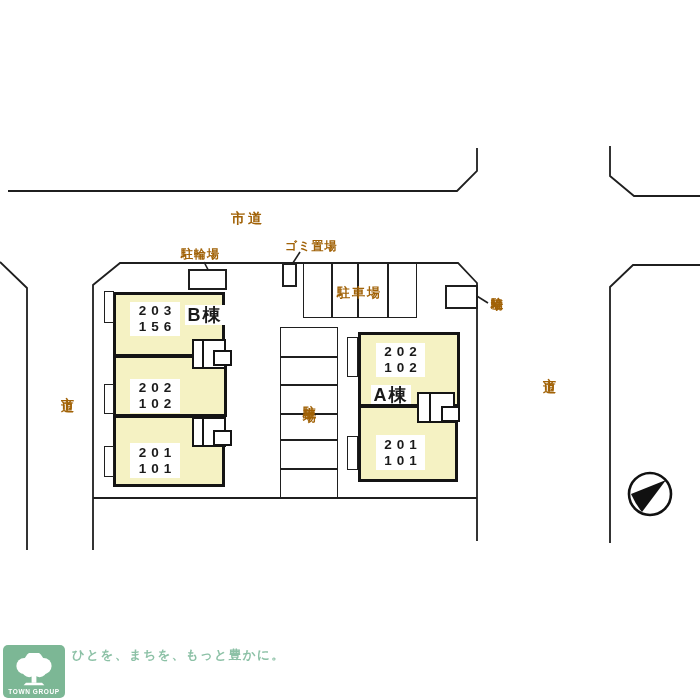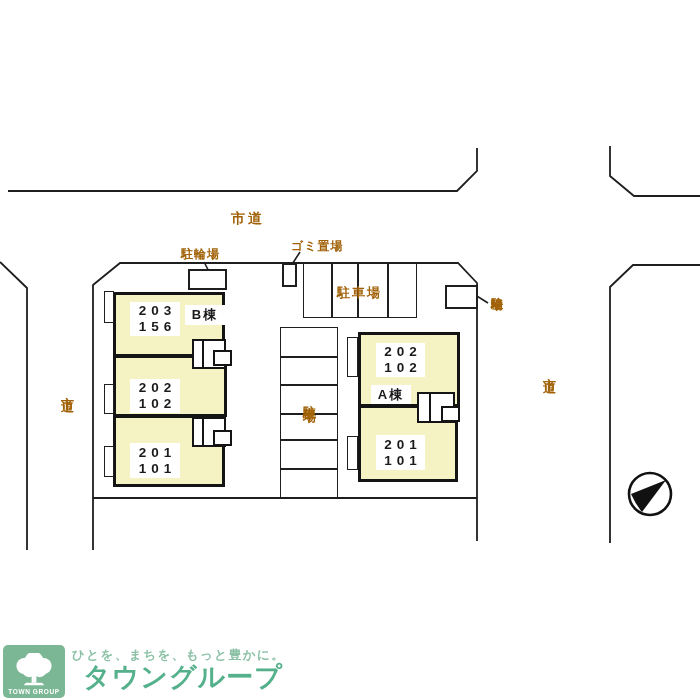--- a/index.html
+++ b/index.html
@@ -11,21 +11,21 @@
   .stall{border:1.8px solid #1f1f1f;background:transparent;z-index:2;}
   .divline{position:absolute;background:#1f1f1f;}
   .smallbox{background:#fff;border:2px solid #1f1f1f;z-index:3;}
   .blk{background:#f5f2c3;border:3px solid #141414;z-index:4;}
   .balcony{background:#fff;border:1.6px solid #1f1f1f;z-index:5;}
   .notch{background:#fff;border:2.5px solid #141414;z-index:6;}
   .tab{position:absolute;background:#fff;border:2px solid #141414;box-sizing:border-box;}
   .unitbox{background:#fff;z-index:7;display:flex;flex-direction:column;align-items:center;justify-content:center;}
   .num{font-size:13.5px;font-weight:600;letter-spacing:5px;line-height:16px;text-indent:5px;white-space:nowrap;}
   .namebox{background:#fff;z-index:7;display:flex;align-items:center;justify-content:center;
-           font-size:13px;font-weight:600;letter-spacing:2px;white-space:nowrap;}
+           font-size:18px;font-weight:600;letter-spacing:2px;white-space:nowrap;}
   
   .lbl{z-index:8;font-weight:600;color:#a16207;white-space:nowrap;}
   .lbl12{font-size:12px;letter-spacing:1px;}
   .lbl13{font-size:13px;letter-spacing:2px;}
   .lbl14{font-size:14px;letter-spacing:3px;}
   .vert{writing-mode:vertical-rl;text-orientation:upright;letter-spacing:3px;}
   
   .logo-square{left:3px;top:645px;width:62px;height:53px;background:#7cb795;border-radius:5px;z-index:9;
                display:flex;flex-direction:column;align-items:center;justify-content:flex-end;}
   .logo-town{color:#fff;font-size:6.5px;font-weight:bold;letter-spacing:0.6px;margin-bottom:3px;}
@@ -70,21 +70,21 @@
   <div class="abs stall" style="left:280px;top:327px;width:58px;height:171px;">
     <div class="divline" style="left:0;top:28px;width:100%;height:1.8px;"></div>
     <div class="divline" style="left:0;top:56px;width:100%;height:1.8px;"></div>
     <div class="divline" style="left:0;top:85px;width:100%;height:1.8px;"></div>
     <div class="divline" style="left:0;top:111px;width:100%;height:1.8px;"></div>
     <div class="divline" style="left:0;top:140px;width:100%;height:1.8px;"></div>
   </div>
   <div class="abs lbl lbl13 vert" style="left:300px;top:394px;">駐車場</div>
 
   <div class="abs smallbox" style="left:282px;top:263px;width:15px;height:24px;"></div>
-  <div class="abs lbl lbl12" style="left:291px;top:238px;text-align:center;">ゴミ置場</div>
+  <div class="abs lbl lbl12" style="left:285px;top:238px;text-align:center;">ゴミ置場</div>
 
   <div class="abs smallbox" style="left:188px;top:269px;width:39px;height:21px;"></div>
   <div class="abs lbl lbl12" style="left:181px;top:246px;">駐輪場</div>
 
   <div class="abs smallbox" style="left:445px;top:285px;width:33px;height:24px;border-width:2.4px;"></div>
   <div class="abs lbl lbl12 vert" style="left:488px;top:287px;letter-spacing:1px;">駐輪場</div>
 
   <div class="abs blk" style="left:113px;top:292px;width:112px;height:65px;"></div>
   <div class="abs blk" style="left:113px;top:355px;width:114px;height:62px;"></div>
   <div class="abs blk" style="left:113px;top:415px;width:112px;height:72px;"></div>
@@ -149,15 +149,14 @@
         <circle cx="42" cy="16" r="10"></circle>
         <circle cx="24" cy="21" r="9"></circle>
         <circle cx="37" cy="21" r="9"></circle>
         <rect x="27" y="24" width="6" height="13"></rect>
         <path d="M20,37 L40,37 L43,40 L17,40 Z"></path>
       </g>
     </svg>
     <div class="logo-town">TOWN GROUP</div>
   </div>
   <div class="abs tagline">ひとを、まちを、もっと豊かに。</div>
-  <div class="abs brand">タウングループ</div>
 
 </div>
 
 </body></html>

